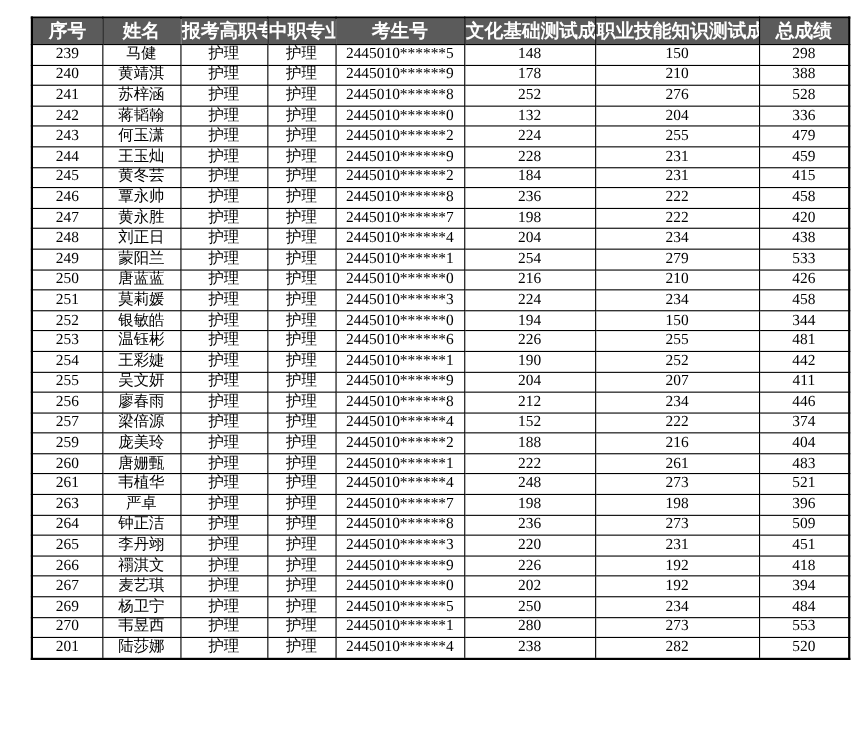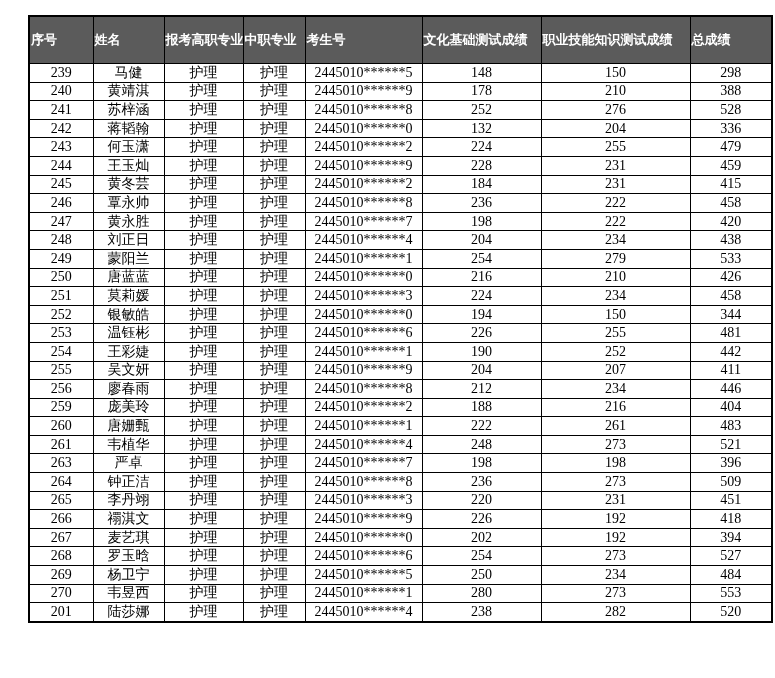--- a/index.html
+++ b/index.html
@@ -25,25 +25,25 @@
   table.score-table {
     border-collapse: collapse;
     table-layout: fixed;
     width: 743px;
     border: 2px solid #000000;
   }
   table.score-table th {
     background: var(--header-bg, #5b5b5b);
     color: var(--header-fg, #ffffff);
     font-weight: bold;
-    font-size: 13px;
+    font-size: 17px;
     height: 22px;
-    padding: 12px 1px;
+    padding: 0 1px;
     border: 1px solid #000000;
-    text-align: left;
+    text-align: center;
     white-space: nowrap;
     overflow: hidden;
     font-family: "Liberation Sans", "DejaVu Sans", sans-serif;
   }
   table.score-table td {
     border: 1px solid #000000;
     height: 17.6px;
     padding: 0 1px;
     text-align: center;
     vertical-align: middle;
@@ -266,20 +266,30 @@
     <td>256</td>
     <td>廖春雨</td>
     <td>护理</td>
     <td>护理</td>
     <td>2445010******8</td>
     <td>212</td>
     <td>234</td>
     <td>446</td>
   </tr>
           <tr>
+    <td>257</td>
+    <td>梁倍源</td>
+    <td>护理</td>
+    <td>护理</td>
+    <td>2445010******4</td>
+    <td>152</td>
+    <td>222</td>
+    <td>374</td>
+  </tr>
+          <tr>
     <td>259</td>
     <td>庞美玲</td>
     <td>护理</td>
     <td>护理</td>
     <td>2445010******2</td>
     <td>188</td>
     <td>216</td>
     <td>404</td>
   </tr>
           <tr>
@@ -344,30 +354,20 @@
   </tr>
           <tr>
     <td>267</td>
     <td>麦艺琪</td>
     <td>护理</td>
     <td>护理</td>
     <td>2445010******0</td>
     <td>202</td>
     <td>192</td>
     <td>394</td>
-  </tr>
-          <tr>
-    <td>268</td>
-    <td>罗玉晗</td>
-    <td>护理</td>
-    <td>护理</td>
-    <td>2445010******6</td>
-    <td>254</td>
-    <td>273</td>
-    <td>527</td>
   </tr>
           <tr>
     <td>269</td>
     <td>杨卫宁</td>
     <td>护理</td>
     <td>护理</td>
     <td>2445010******5</td>
     <td>250</td>
     <td>234</td>
     <td>484</td>

